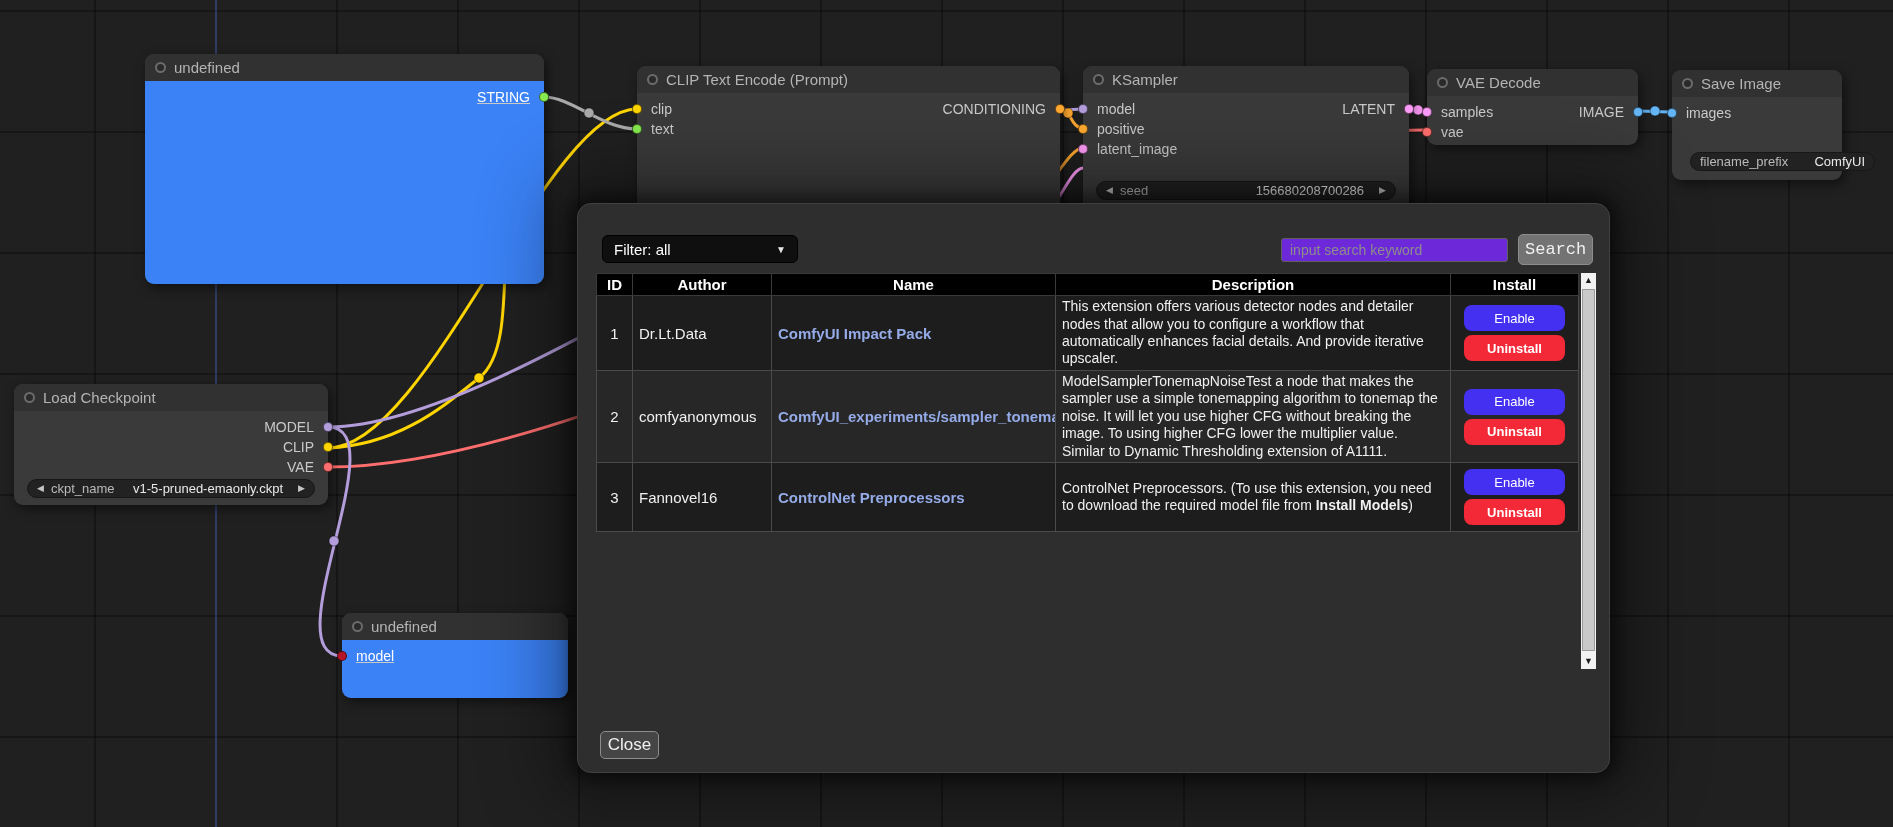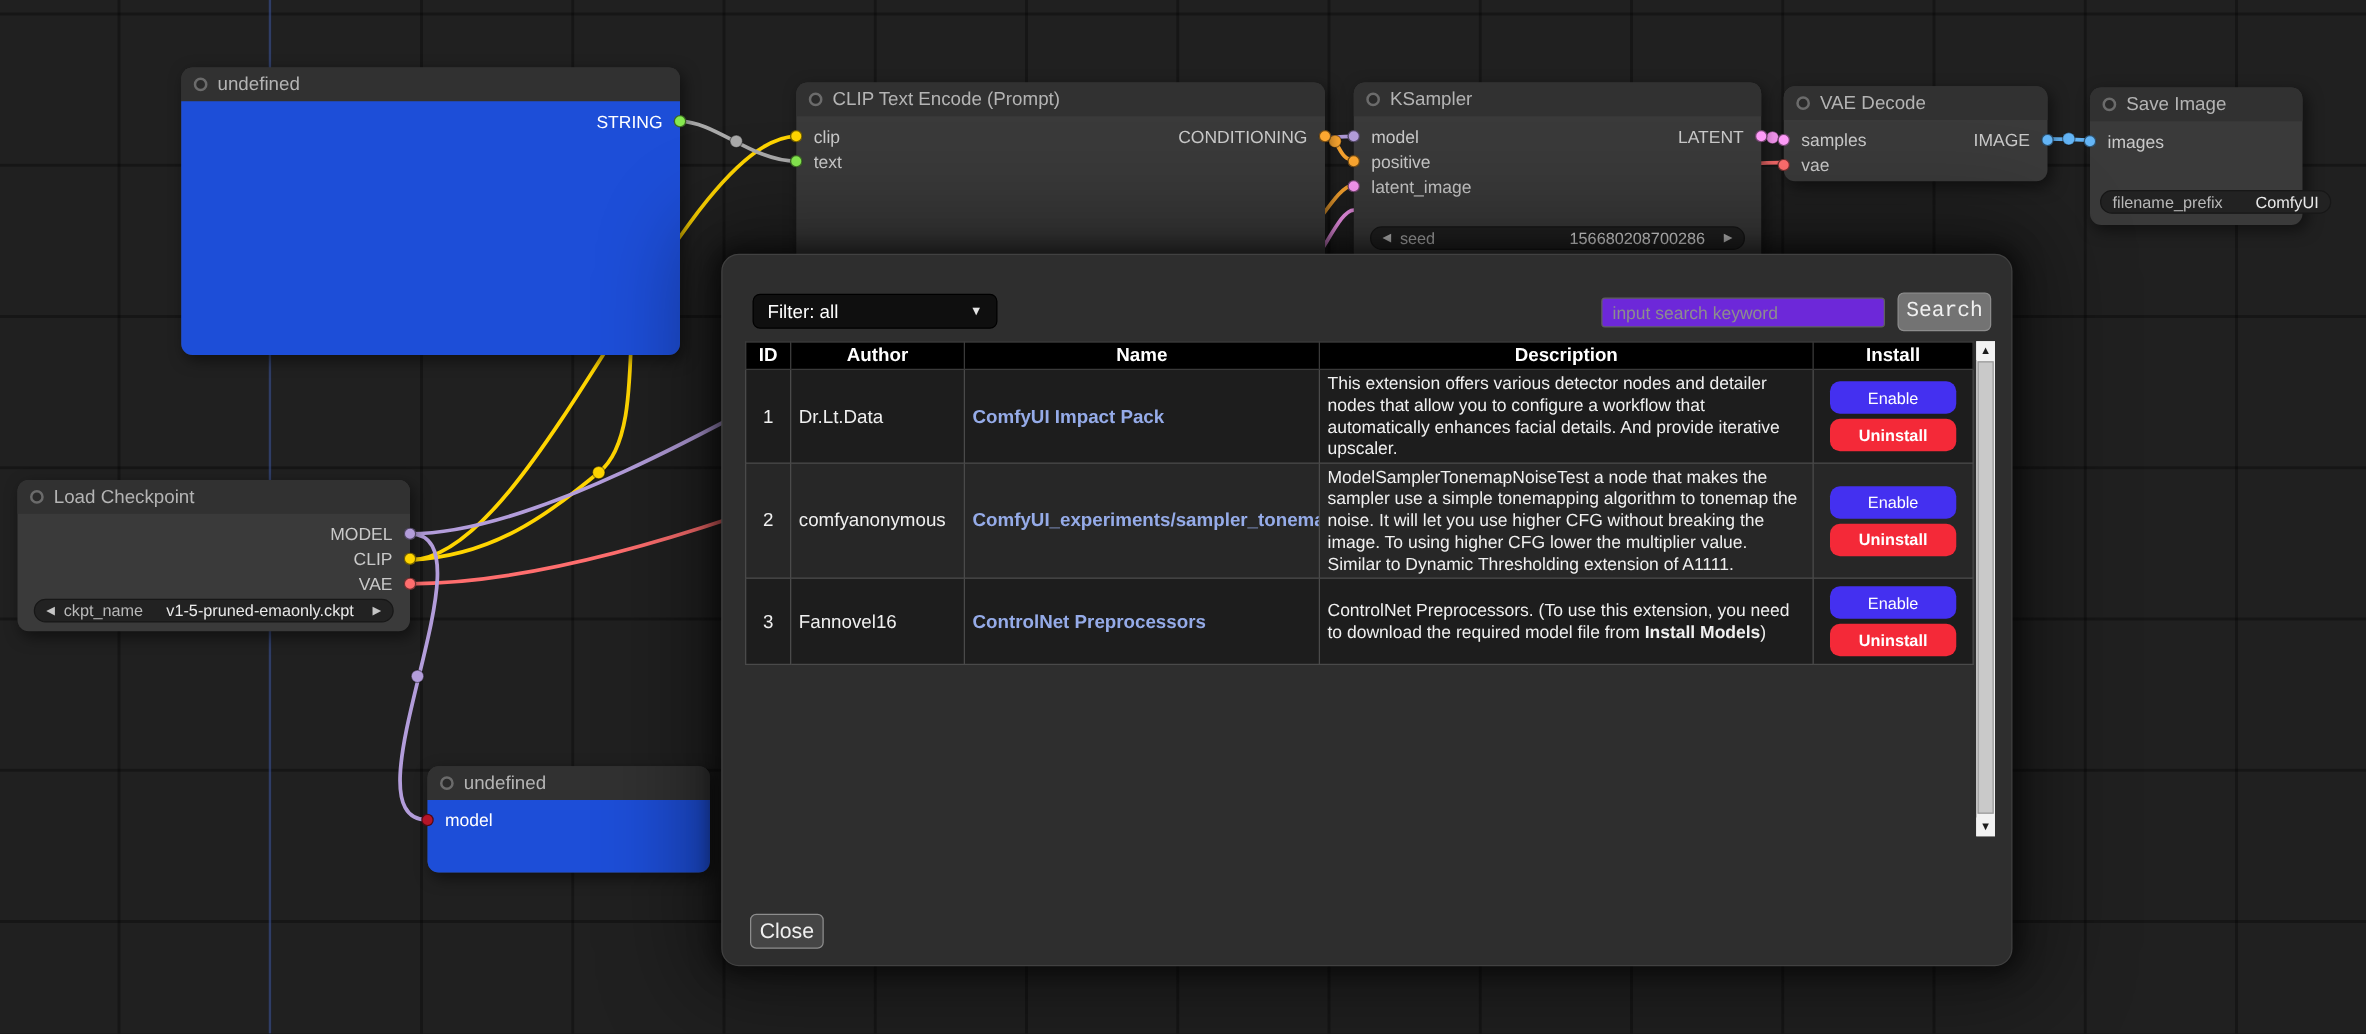--- a/index.html
+++ b/index.html
@@ -14,21 +14,21 @@
     font-family:"Liberation Sans", sans-serif;
   }
   .axis-line{position:absolute;left:215px;top:0;width:2px;height:100%;background:rgba(72,100,180,0.5);z-index:0;}
   svg.wires{position:absolute;left:0;top:0;z-index:1;pointer-events:none;}
 
   
   .node{position:absolute;z-index:2;background:#3a3a3a;border-radius:9px;box-shadow:3px 4px 12px rgba(0,0,0,.5);color:#c9c9c9;}
   .node-title{height:27px;display:flex;align-items:center;gap:8px;padding:0 10px;background:#313131;border-radius:9px 9px 0 0;font-size:15px;color:#b4b4b4;white-space:nowrap;overflow:hidden;}
   .tdot{width:11px;height:11px;border-radius:50%;background:#2a2a2a;border:2px solid #6b6b6b;box-sizing:border-box;flex:none;}
   .node-body{position:relative;padding-top:6px;box-sizing:border-box;}
-  .red-body{background:#1d4ed8;border-radius:0 0 9px 9px;}
+  .red-body{background:#3b82f6;border-radius:0 0 9px 9px;text-decoration:underline;}
   .red-body .srow{color:#ffffff;}
   .srow{position:relative;height:20px;display:flex;align-items:center;padding:0 14px;font-size:14px;color:#c9c9c9;}
   .srow .lbl-in{margin-right:auto;}
   .srow .lbl-out{margin-left:auto;}
   .dot{width:10px;height:10px;border-radius:50%;box-sizing:border-box;border:1px solid rgba(0,0,0,.55);position:absolute;top:50%;transform:translateY(-50%);}
   .dot.in{left:-5px;}
   .dot.out{right:-5px;}
   .c-model{background:#B39DDB;} .c-clip{background:#FFD500;} .c-vae{background:#FF6E6E;}
   .c-cond{background:#FFA931;} .c-latent{background:#FF9CF9;} .c-image{background:#64B5F6;}
   .c-string{background:#86E94F;} .c-redslot{background:#b51528;}
@@ -39,21 +39,21 @@
   .widget .wval.pad{margin-right:8px;}
 
   
   #n-undef-top{left:145px;top:54px;width:399px;}
   #n-undef-top .node-body{height:203px;}
   #n-clip{left:637px;top:66px;width:423px;height:240px;}
   #n-ksampler{left:1083px;top:66px;width:326px;height:240px;}
   #n-ksampler .widget{left:13px;top:115px;width:300px;}
   #n-vae{left:1427px;top:69px;width:211px;height:76px;}
   #n-save{left:1672px;top:70px;width:170px;height:110px;}
-  #n-save .widget{left:8px;top:82px;width:185px;}
+  #n-save .widget{left:18px;top:82px;width:185px;}
   #n-ckpt{left:14px;top:384px;width:314px;height:121px;}
   #n-ckpt .widget{left:13px;top:95px;width:288px;}
   #n-undef-bottom{left:342px;top:613px;width:226px;}
   #n-undef-bottom .node-body{height:58px;}
 
   
   .dialog{position:absolute;left:577px;top:203px;width:1033px;height:570px;background:#2e2e2e;border:1px solid #414141;border-radius:14px;z-index:10;
     box-shadow:0 0 18px 6px rgba(0,0,0,.55), 0 0 70px 28px rgba(0,0,0,.35);box-sizing:border-box;}
   .filter{position:absolute;left:24px;top:31px;width:196px;height:28px;background:#0f0f0f;border:1px solid #000;border-radius:6px;color:#fff;font-size:15px;display:flex;align-items:center;justify-content:space-between;padding:0 11px;box-sizing:border-box;cursor:default;}
   .filter .caret{font-size:10px;color:#e5e5e5;}

